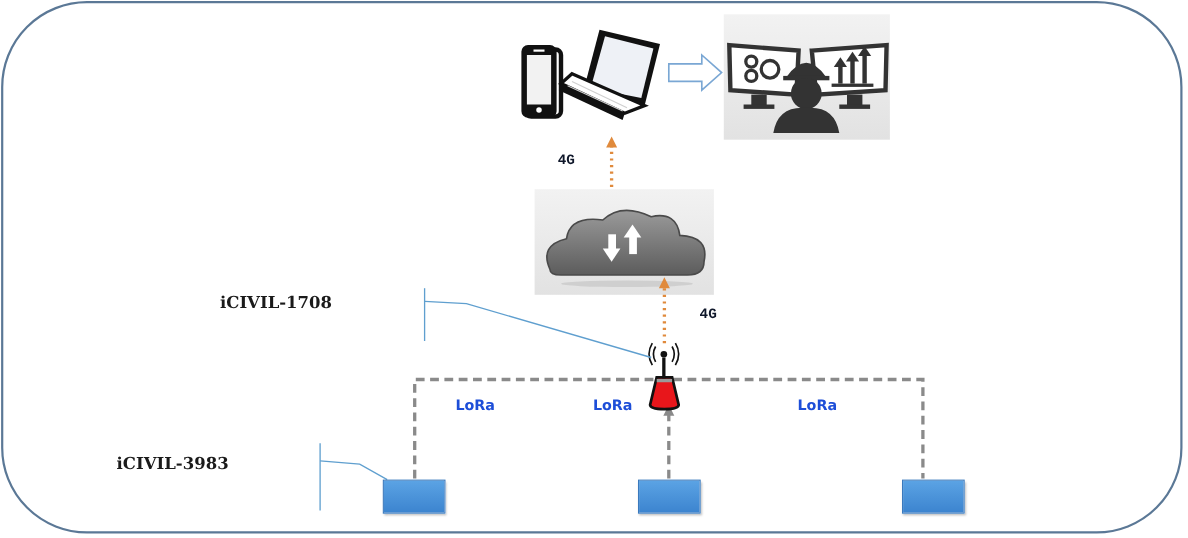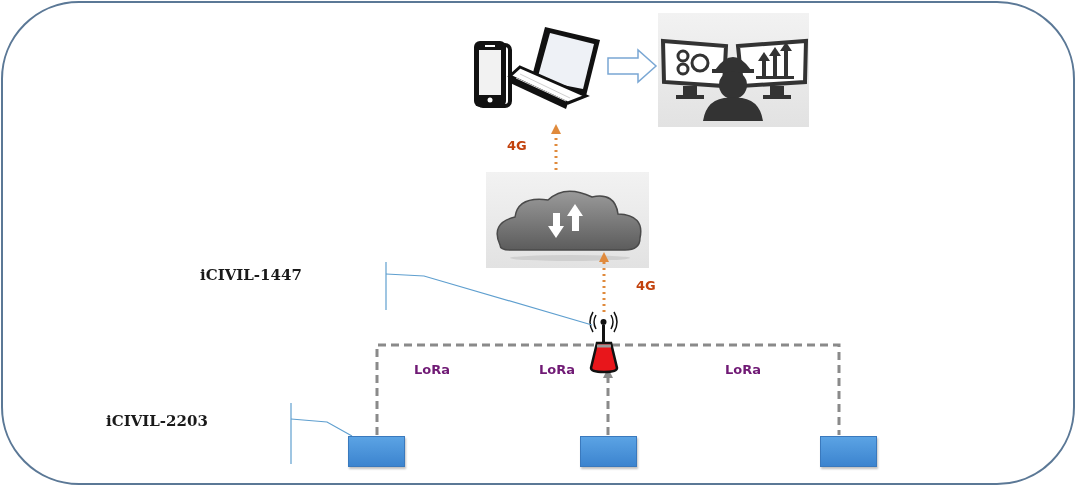--- a/index.html
+++ b/index.html
@@ -2,22 +2,22 @@
 <html><head>
 <meta charset="utf-8">
 <style>
   html, body { margin: 0; padding: 0; background: #ffffff; }
   body { width: 1080px; height: 489px; position: relative; overflow: hidden; font-family: "DejaVu Sans", sans-serif; }
   #stage { position: absolute; left: 0; top: 0; width: 1080px; height: 489px; }
   .frame { position: absolute; left: 1px; top: 1px; width: 1074px; height: 484px; border: 2px solid #5b7896; border-radius: 78px; box-sizing: border-box; }
   .label-block { position: absolute; font-family: "DejaVu Serif", serif; font-weight: bold; font-size: 15px; line-height: 21px; color: #1a1a1a; }
   .label-block div { white-space: nowrap; }
   .tag { position: absolute; font-family: "DejaVu Sans", sans-serif; font-weight: bold; font-size: 13px; }
-  .tag-4g { color: #c2410c; }
-  .tag-lora { color: #701a75; }
+  .tag-4g { color: #0f172a; font-family: Liberation Mono, monospace; }
+  .tag-lora { color: #1d4ed8; }
   .sensor { position: absolute; width: 57px; height: 31px; background: linear-gradient(#5ba3e4, #3c84cf); border: 1px solid #3a79bd; box-sizing: border-box; box-shadow: 1px 2px 2px rgba(0,0,0,0.25); }
 </style>
 </head>
 <body>
 
 <div id="stage">
   <div class="frame"></div>
 
   <svg width="1080" height="489" style="position:absolute;left:0;top:0">
     <defs>
@@ -133,24 +133,24 @@
       <line x1="291" y1="403" x2="291" y2="464"></line>
       <polyline points="291,419 327,422 352,436"></polyline>
     </g>
   </svg>
 
   <div class="sensor" style="left:348px;top:436px"></div>
   <div class="sensor" style="left:580px;top:436px"></div>
   <div class="sensor" style="left:820px;top:436px"></div>
 
   <div class="label-block" style="left:200px;top:265px">
-    <div>iCIVIL-1447</div>
+    <div>iCIVIL-1708</div>
   </div>
   <div class="label-block" style="left:106px;top:411px">
-    <div>iCIVIL-2203</div>
+    <div>iCIVIL-3983</div>
   </div>
 
   <span class="tag tag-4g" style="left:507px;top:138px">4G</span>
   <span class="tag tag-4g" style="left:636px;top:278px">4G</span>
   <span class="tag tag-lora" style="left:414px;top:362px">LoRa</span>
   <span class="tag tag-lora" style="left:539px;top:362px">LoRa</span>
   <span class="tag tag-lora" style="left:725px;top:362px">LoRa</span>
 </div>
 
 </body></html>

